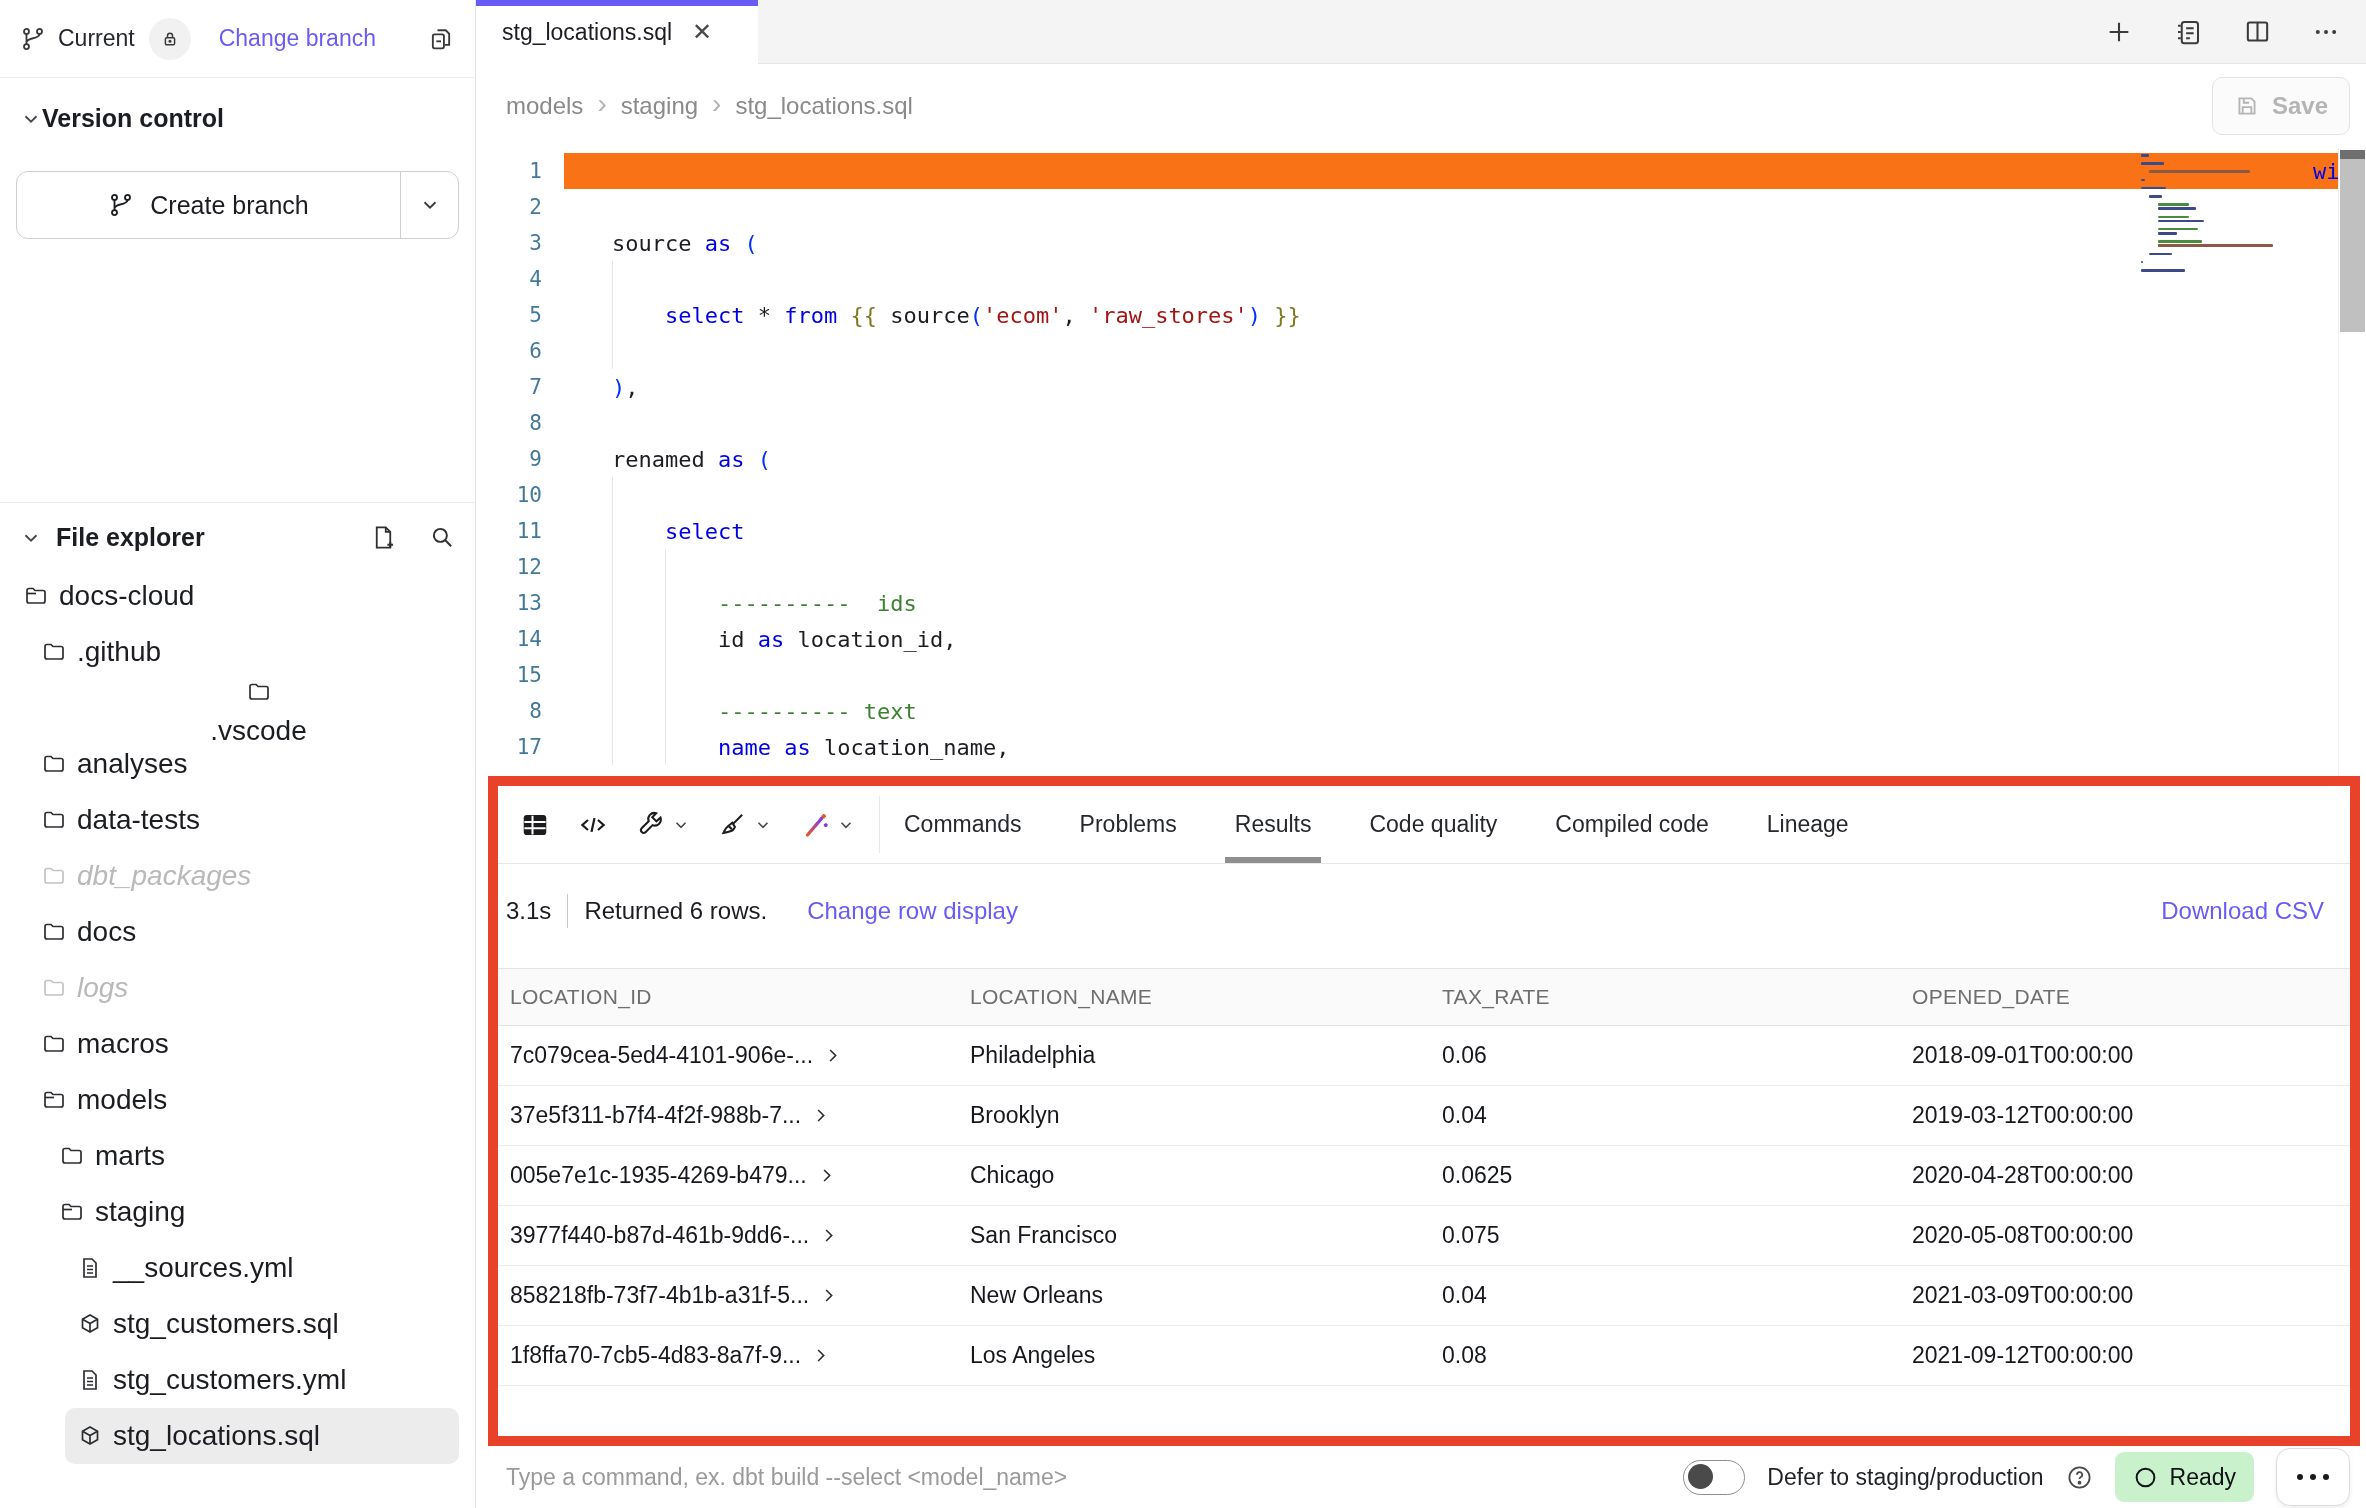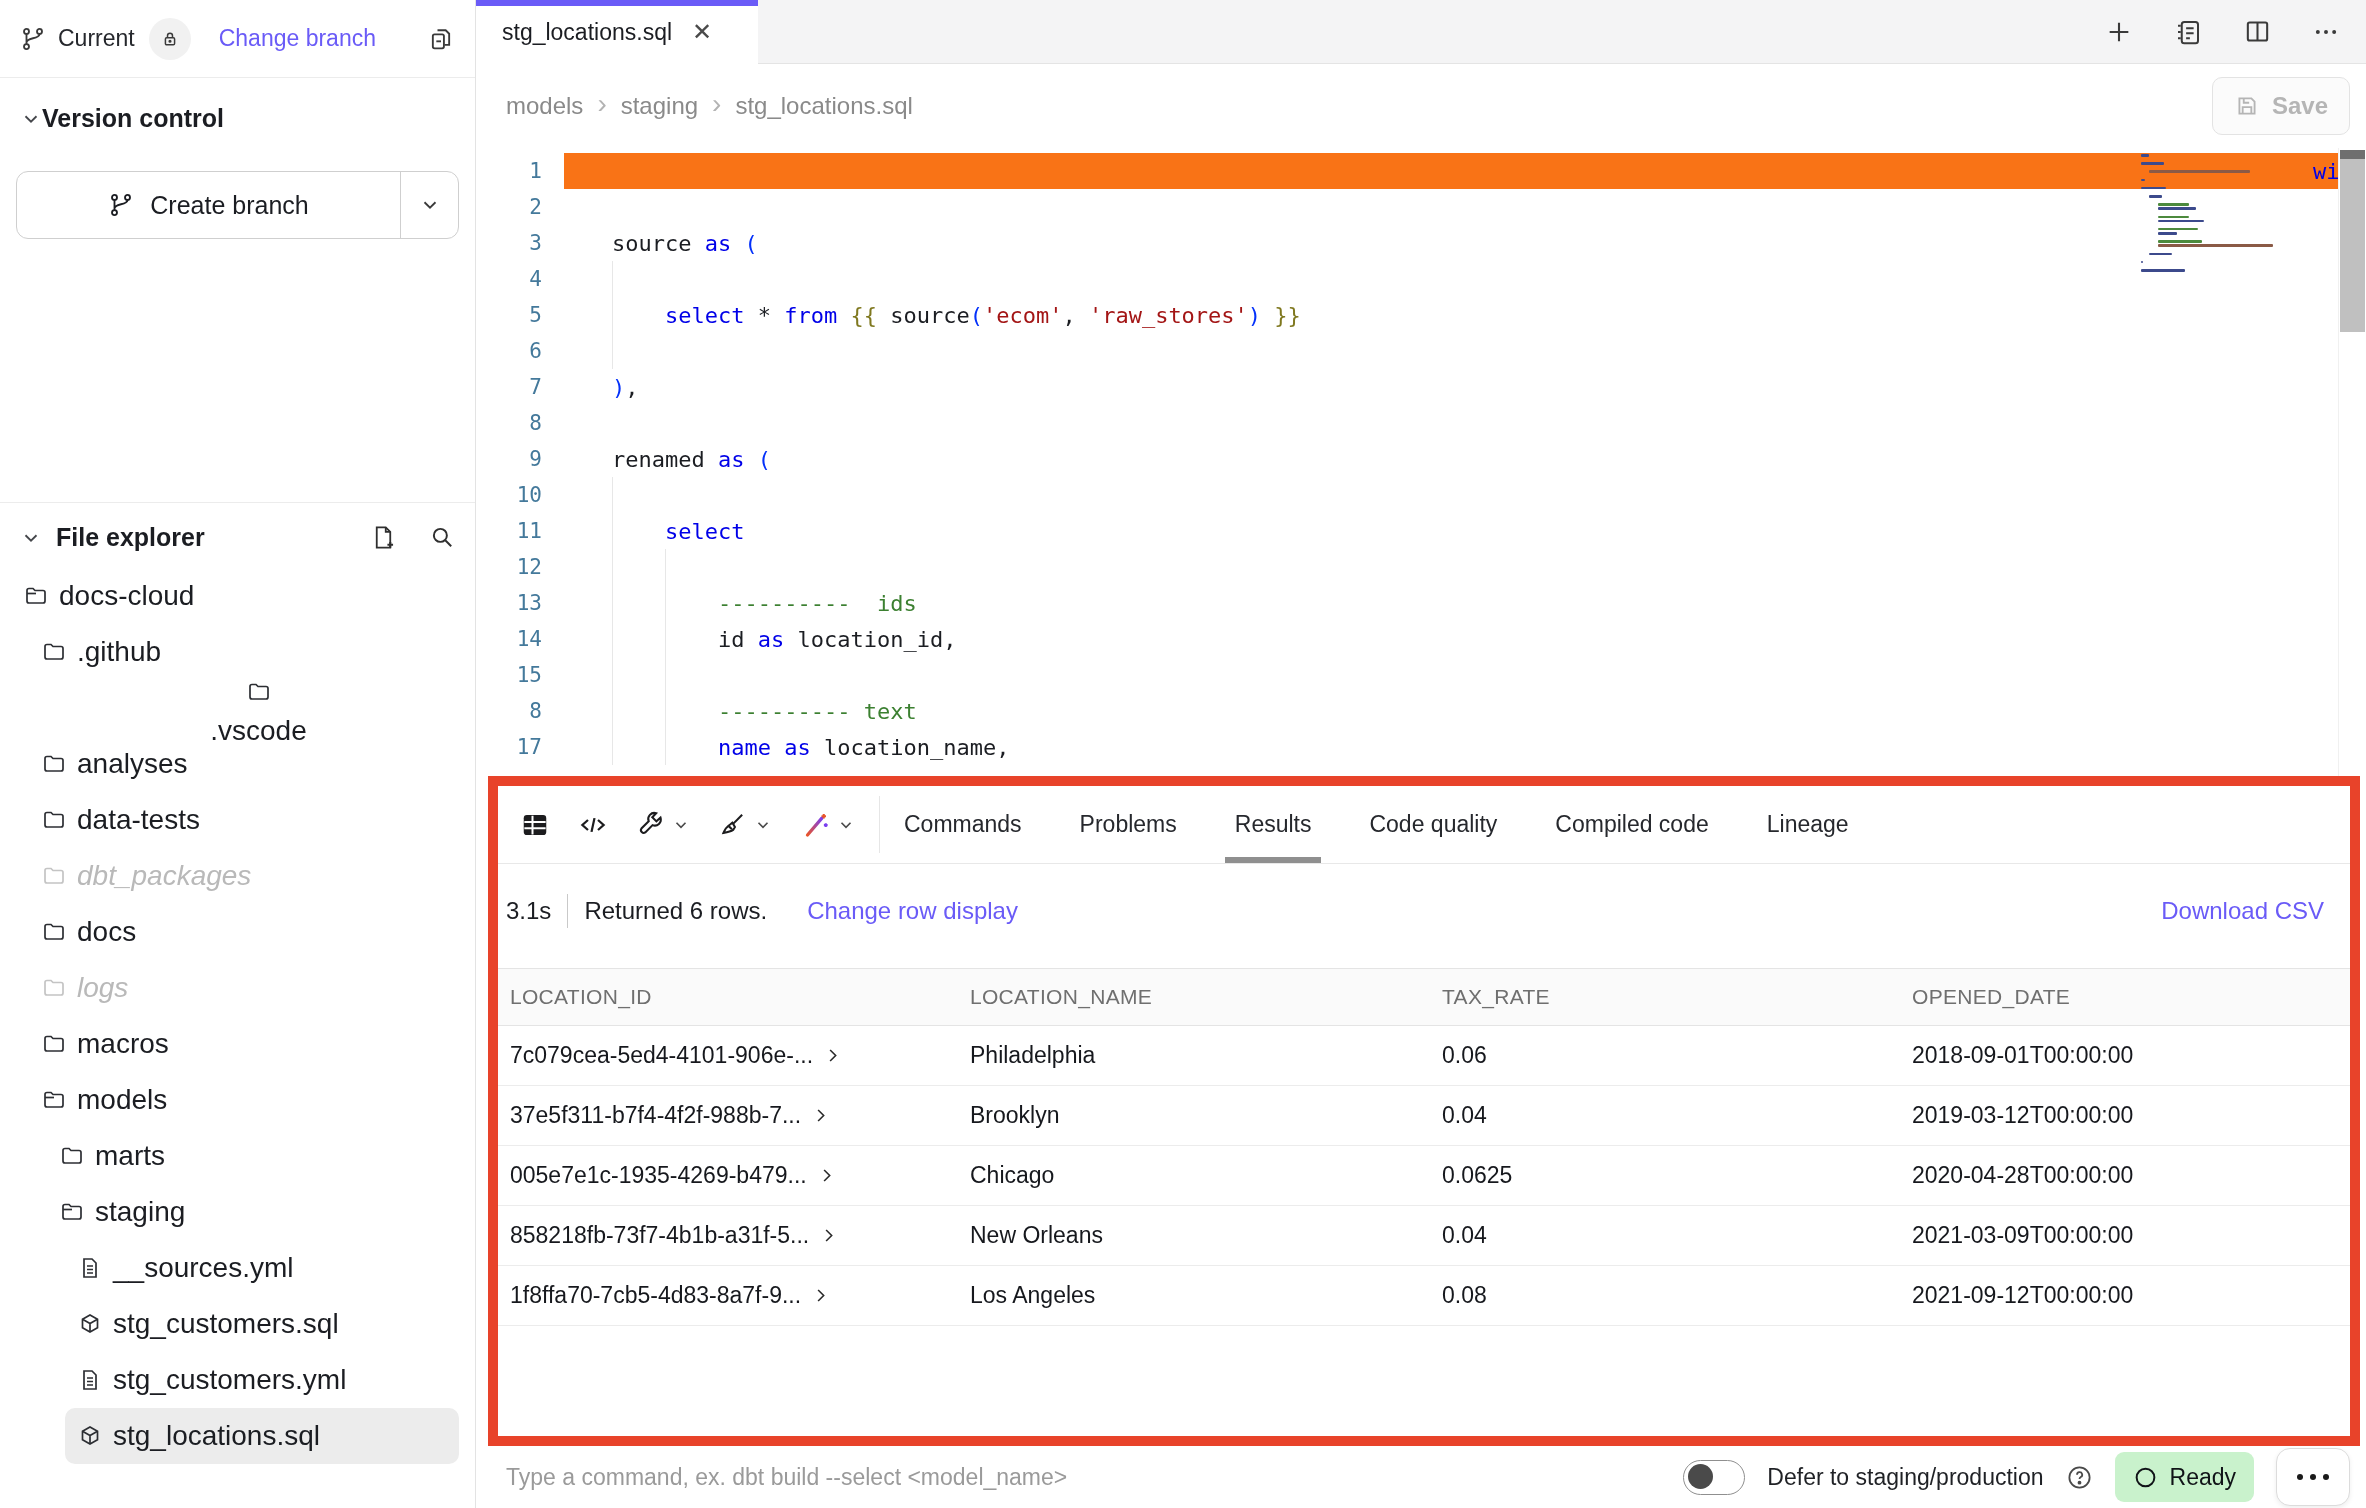--- a/index.html
+++ b/index.html
@@ -635,20 +635,33 @@
                   <path d="M9 5l7 7-7 7"></path>
                 </svg>
               </span>
             </div>
             <div class="c1"><span>Chicago</span></div>
             <div class="c2"><span>0.0625</span></div>
             <div class="c3"><span>2020-04-28T00:00:00</span></div>
           </div>
           <div class="rt-row">
             <div class="c0">
+              <span>3977f440-b87d-461b-9dd6-...</span>
+              <span class="row-expand icn">
+                <svg width="19" height="19" viewBox="0 0 24 24" fill="none" stroke="currentColor" stroke-width="2">
+                  <path d="M9 5l7 7-7 7"></path>
+                </svg>
+              </span>
+            </div>
+            <div class="c1"><span>San Francisco</span></div>
+            <div class="c2"><span>0.075</span></div>
+            <div class="c3"><span>2020-05-08T00:00:00</span></div>
+          </div>
+          <div class="rt-row">
+            <div class="c0">
               <span>858218fb-73f7-4b1b-a31f-5...</span>
               <span class="row-expand icn">
                 <svg width="19" height="19" viewBox="0 0 24 24" fill="none" stroke="currentColor" stroke-width="2">
                   <path d="M9 5l7 7-7 7"></path>
                 </svg>
               </span>
             </div>
             <div class="c1"><span>New Orleans</span></div>
             <div class="c2"><span>0.04</span></div>
             <div class="c3"><span>2021-03-09T00:00:00</span></div>

